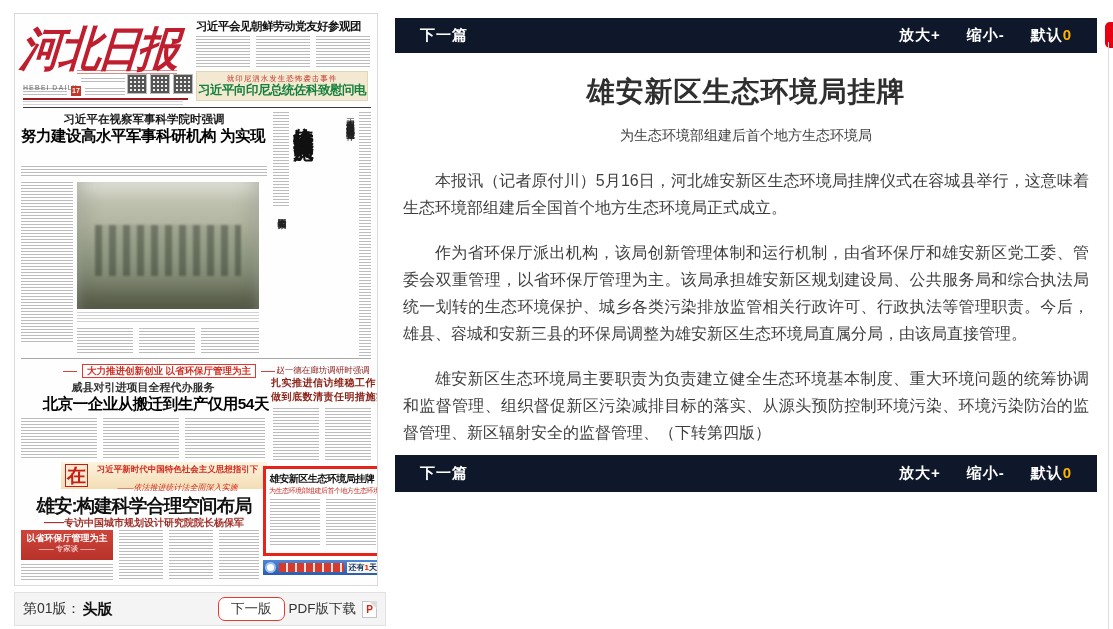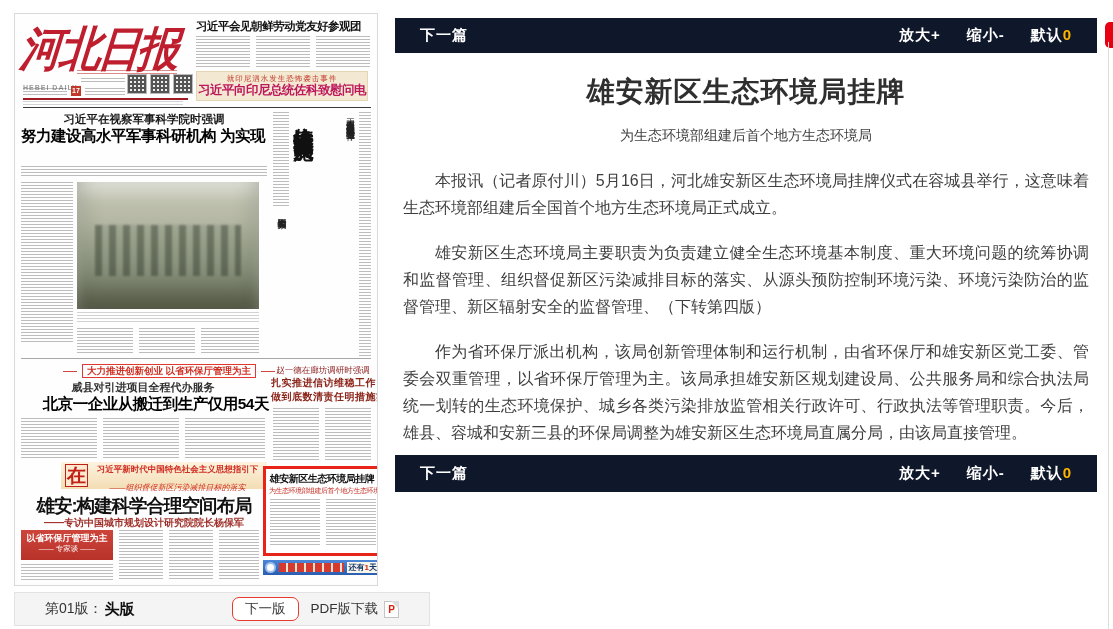--- a/index.html
+++ b/index.html
@@ -8,21 +8,21 @@
 
   
   .paper{position:absolute;left:14px;top:13px;width:364px;height:573px;background:#fefefe;border:1px solid #d9d9d9;overflow:hidden;cursor:pointer;}
   .st{position:absolute;background-image:repeating-linear-gradient(to bottom,rgba(70,70,70,.85) 0 1px,transparent 1px 3px);opacity:.42;}
   .stl{opacity:.28;}
   .str{background-image:repeating-linear-gradient(to bottom,rgba(190,40,40,.9) 0 1px,transparent 1px 3px);opacity:.6;}
   .np-masthead{position:absolute;left:8px;top:4px;width:170px;font-size:42px;font-weight:900;color:#bf1e2e;letter-spacing:-3px;transform:skewX(-5deg) scaleY(1.12);transform-origin:left top;font-style:italic;white-space:nowrap;}
   .np-topline{position:absolute;left:181px;top:5px;width:177px;font-size:11.5px;font-weight:900;color:#111;white-space:nowrap;letter-spacing:-0.5px;}
   .np-banner{position:absolute;left:181px;top:57px;width:172px;height:30px;background:#f3e9d2;border:1px solid #e4d5b4;text-align:center;padding-top:2px;}
   .np-banner .kick{font-size:7.5px;color:#c0392b;letter-spacing:1px;line-height:9px;}
-  .np-banner .head{font-size:12.5px;font-weight:900;color:#be185d;white-space:nowrap;letter-spacing:-0.5px;line-height:15px;}
+  .np-banner .head{font-size:12.5px;font-weight:900;color:#15803d;white-space:nowrap;letter-spacing:-0.5px;line-height:15px;}
   .np-dateline{position:absolute;left:8px;top:62px;width:102px;height:28px;}
   .np-en{font-size:7px;font-weight:bold;color:#9a9a9a;letter-spacing:1px;}
   .np-dayBox{position:absolute;left:48px;top:10px;width:10px;height:10px;background:#c0392b;color:#fff;font-size:7px;font-weight:bold;text-align:center;line-height:10px;}
   .np-dateRule{position:absolute;left:0;top:22px;width:165px;height:2px;background:#9e1b23;}
   .qr{position:absolute;top:60px;width:20px;height:20px;border:1px solid #bbb;background-image:repeating-linear-gradient(90deg,#555 0 2px,transparent 2px 4px),repeating-linear-gradient(0deg,#555 0 2px,#eee 2px 4px);}
   .np-sep{position:absolute;left:8px;top:93px;width:348px;height:1px;background:#3a3a3a;}
   .np-kicker{position:absolute;left:6px;top:98px;width:246px;text-align:center;font-size:11.5px;font-weight:bold;color:#1a1a1a;white-space:nowrap;}
   .np-h1a{position:absolute;left:2px;top:112px;width:252px;text-align:center;font-size:15.5px;font-weight:900;color:#000;white-space:nowrap;letter-spacing:-0.5px;}
   .np-h1b{position:absolute;left:2px;top:130px;width:252px;text-align:center;font-size:15.5px;font-weight:900;color:#000;white-space:nowrap;letter-spacing:-0.5px;}
   .np-photo{position:absolute;left:62px;top:168px;width:182px;height:127px;background:
@@ -54,24 +54,24 @@
   .np-hl{position:absolute;left:248px;top:452px;width:118px;height:90px;border:3px solid #e8231a;background:#fff;padding:3px 3px 0;cursor:pointer;}
   .np-hl .t{font-size:10px;font-weight:900;color:#111;text-align:center;white-space:nowrap;line-height:14px;letter-spacing:-0.5px;}
   .np-hl .s{font-size:7px;color:#c3261d;text-align:center;white-space:nowrap;line-height:10px;letter-spacing:-0.5px;}
   .np-blue{position:absolute;left:248px;top:546px;width:118px;height:15px;background:linear-gradient(180deg,#4c86d8,#2a5db0);display:flex;align-items:center;gap:3px;padding:0 2px;}
   .np-blue .logo{width:11px;height:11px;border-radius:50%;background:#fff;border:2px solid #9cc0ee;}
   .np-blue .mid{flex:1;height:9px;background:repeating-linear-gradient(90deg,#d63a2f 0 7px,#e8e2d0 7px 9px);}
   .np-blue .chip{background:#f8f6ea;font-size:8px;font-weight:bold;color:#12366b;padding:0 2px;line-height:11px;white-space:nowrap;}
   .np-blue .chip .one{color:#d6220f;}
 
   
-  .page-footer{position:absolute;left:14px;top:592px;width:416px;height:34px;background:#f4f4f4;border:1px solid #e2e2e2;display:flex;align-items:center;padding:0 30px;font-size:14px;color:#333;}
+  .page-footer{position:absolute;left:14px;top:592px;width:372px;height:34px;background:#f4f4f4;border:1px solid #e2e2e2;display:flex;align-items:center;padding:0 8px;font-size:14px;color:#333;}
   .page-footer b{font-size:15px;color:#111;margin-left:2px;}
   .next-page-btn{margin-left:auto;border:1px solid #e8392e;border-radius:7px;padding:2px 12px;background:#fff;font-size:13.5px;color:#333;cursor:pointer;white-space:nowrap;}
-  .pdf-link{margin-left:12px;font-size:13.5px;color:#333;cursor:pointer;white-space:nowrap;}
+  .pdf-link{margin-left:4px;font-size:13.5px;color:#333;cursor:pointer;white-space:nowrap;}
   .pdf-icon{position:relative;margin-left:6px;width:15px;height:17px;background:#fff;border:1px solid #c4c4c4;display:inline-flex;align-items:center;justify-content:center;font-size:10px;font-weight:900;color:#d6220f;cursor:pointer;}
   .pdf-icon::after{content:"";position:absolute;right:-1px;top:-1px;border:4px solid transparent;border-top-color:#dcdcdc;border-right-color:#dcdcdc;}
 
   
   .article-panel{position:absolute;left:395px;top:18px;width:702px;height:474px;background:#fff;}
   .bar{position:absolute;left:0;width:100%;height:35px;background:#0f172a;color:#fff;display:flex;align-items:center;justify-content:space-between;padding:0 25px;font-size:15px;}
   .bar.top{top:0;}
   .bar.bottom{top:437px;height:37px;}
   .bar .prev{font-weight:600;cursor:pointer;letter-spacing:1px;}
   .bar .ctrls{display:flex;gap:26px;font-weight:700;letter-spacing:1px;}
@@ -149,21 +149,21 @@
   <div class="np-rkick">赵一德在廊坊调研时强调</div>
   <div class="np-rhead1">扎实推进信访维稳工作</div>
   <div class="np-rhead2">做到底数清责任明措施实</div>
   <div class="st" style="left:258px;top:394px;width:46px;height:52px;"></div>
   <div class="st" style="left:310px;top:394px;width:46px;height:52px;"></div>
 
   <div class="np-botbanner">
     <span class="zai">在</span>
     <span class="col">
       <span class="l1">习近平新时代中国特色社会主义思想指引下</span><br>
-      <span class="l2">——组织督促新区污染减排目标的落实</span>
+      <span class="l2">——依法推进统计法全面深入实施</span>
     </span>
   </div>
   <div class="np-bothead">雄安:构建科学合理空间布局</div>
   <div class="np-botsub">——专访中国城市规划设计研究院院长杨保军</div>
   <div class="np-sidebox">
     <div class="b1">以省环保厅管理为主</div>
     <div class="b2">—— 专家谈 ——</div>
   </div>
   <div class="st" style="left:6px;top:550px;width:92px;height:16px;"></div>
   <div class="st" style="left:104px;top:516px;width:44px;height:50px;"></div>
@@ -201,22 +201,22 @@
       <span>缩小-</span>
       <span><span>默认</span><span class="zero">0</span></span>
     </span>
   </div>
 
   <div class="article-content">
     <div class="article-title">雄安新区生态环境局挂牌</div>
     <div class="article-sub">为生态环境部组建后首个地方生态环境局</div>
     <div class="article-body">
       <p>本报讯（记者原付川）5月16日，河北雄安新区生态环境局挂牌仪式在容城县举行，这意味着生态环境部组建后全国首个地方生态环境局正式成立。</p>
+      <p>作为省环保厅派出机构，该局创新管理体制和运行机制，由省环保厅和雄安新区党工委、管委会双重管理，以省环保厅管理为主。该局承担雄安新区规划建设局、公共服务局和综合执法局统一划转的生态环境保护、城乡各类污染排放监管相关行政许可、行政执法等管理职责。今后，雄县、容城和安新三县的环保局调整为雄安新区生态环境局直属分局，由该局直接管理。</p>
       <p>雄安新区生态环境局主要职责为负责建立健全生态环境基本制度、重大环境问题的统筹协调和监督管理、组织督促新区污染减排目标的落实、从源头预防控制环境污染、环境污染防治的监督管理、新区辐射安全的监督管理、（下转第四版）</p>
-      <p>作为省环保厅派出机构，该局创新管理体制和运行机制，由省环保厅和雄安新区党工委、管委会双重管理，以省环保厅管理为主。该局承担雄安新区规划建设局、公共服务局和综合执法局统一划转的生态环境保护、城乡各类污染排放监管相关行政许可、行政执法等管理职责。今后，雄县、容城和安新三县的环保局调整为雄安新区生态环境局直属分局，由该局直接管理。</p>
     </div>
   </div>
 
   <div class="bar bottom">
     <span class="prev">下一篇</span>
     <span class="ctrls">
       <span>放大+</span>
       <span>缩小-</span>
       <span><span>默认</span><span class="zero">0</span></span>
     </span>

